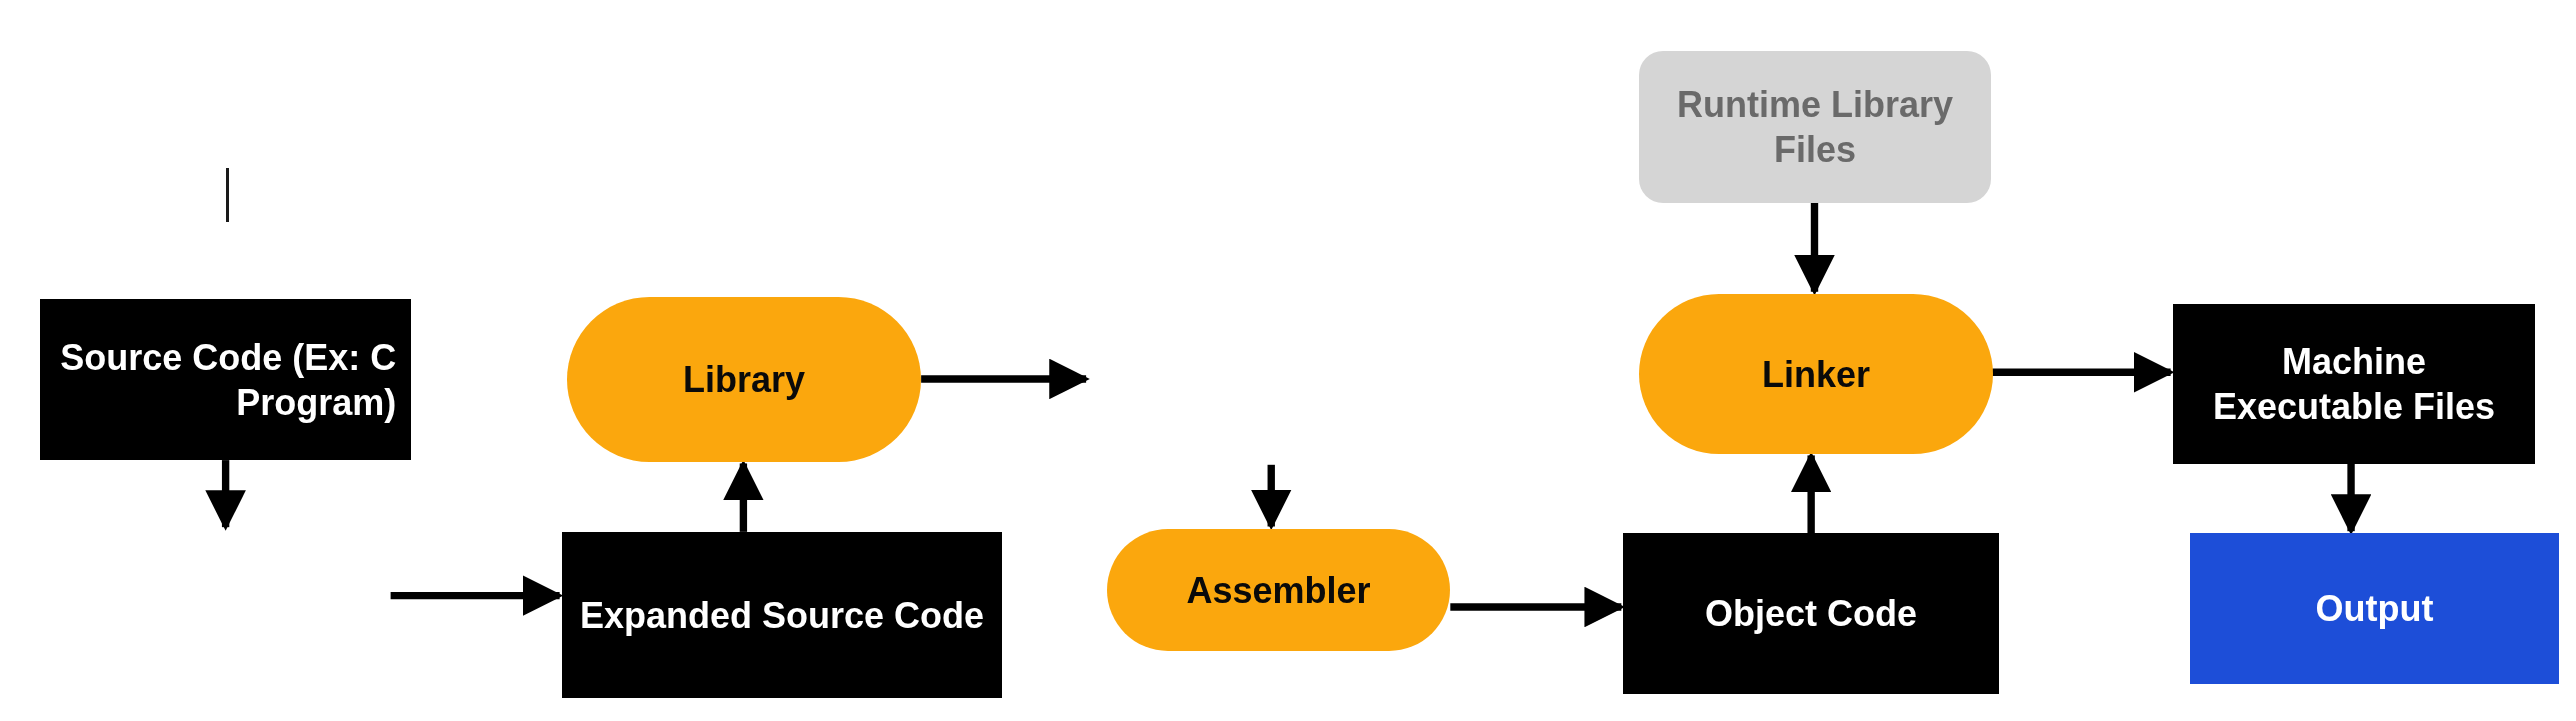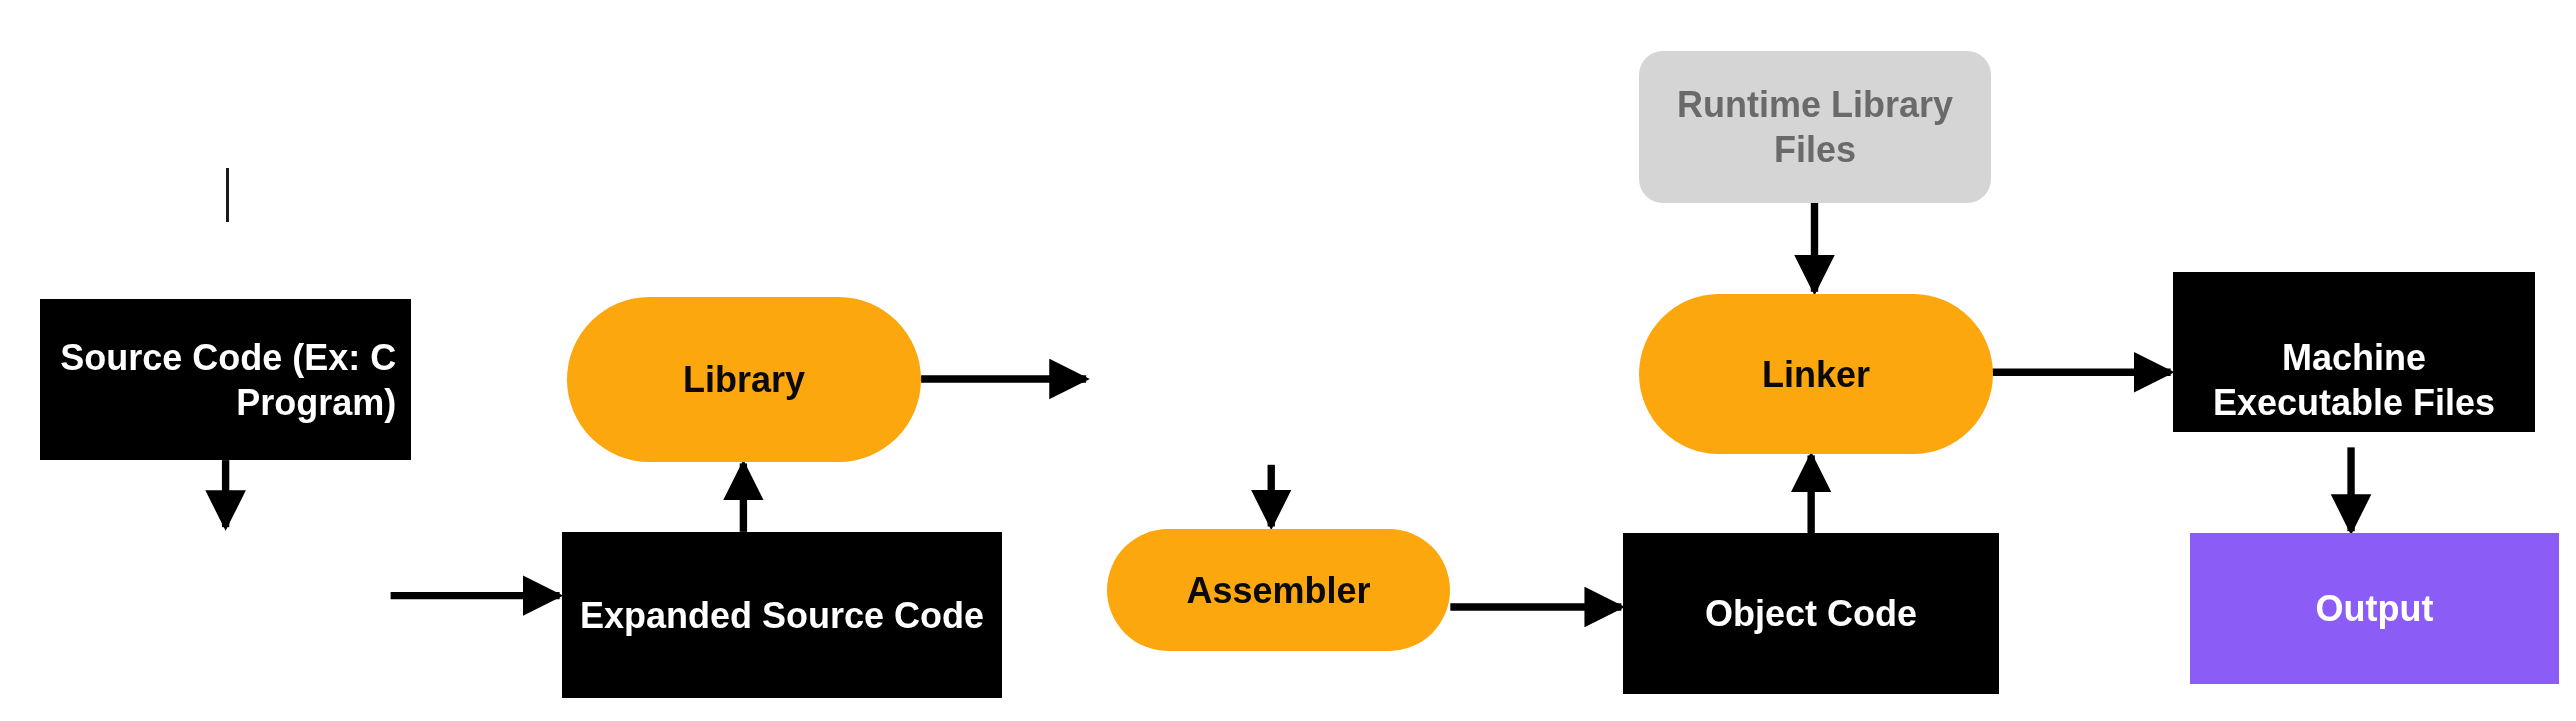--- a/index.html
+++ b/index.html
@@ -35,34 +35,34 @@
     background: #FBA70D;
     color: #0A0A0A;
     border-radius: 87px;
   }
   .rect-gray {
     background: #D5D5D5;
     color: #6A6A6A;
     border-radius: 24px;
   }
   .rect-green {
-    background: #8b5cf6;
+    background: #1d4ed8;
     color: #FFFFFF;
   }
   
   .n-source      { left: 40px;   top: 299px; width: 371px; height: 161px; text-align: right; }
   .n-preproc     { left: 35px;   top: 529px; width: 356px; height: 161px; }
   .n-expanded    { left: 562px;  top: 532px; width: 440px; height: 166px; }
   .n-compiler    { left: 567px;  top: 297px; width: 354px; height: 165px; }
   .n-assemblycode{ left: 1088px; top: 297px; width: 377px; height: 168px; }
   .n-assembler   { left: 1107px; top: 529px; width: 343px; height: 122px; }
   .n-objectcode  { left: 1623px; top: 533px; width: 376px; height: 161px; }
   .n-runtime     { left: 1639px; top: 51px;  width: 352px; height: 152px; padding: 6.7px 20px; }
   .n-linker      { left: 1639px; top: 294px; width: 354px; height: 160px; }
-  .n-machine     { left: 2173px; top: 272px; width: 362px; height: 160px; align-items: flex-end; }
+  .n-machine     { left: 2173px; top: 304px; width: 362px; height: 160px; }
   .n-output      { left: 2190px; top: 533px; width: 369px; height: 151px; }
   .edges-layer {
     position: absolute;
     left: 0; top: 0;
     width: 2576px;
     height: 721px;
     pointer-events: none;
   }
   .edge {
     stroke: #000000;

